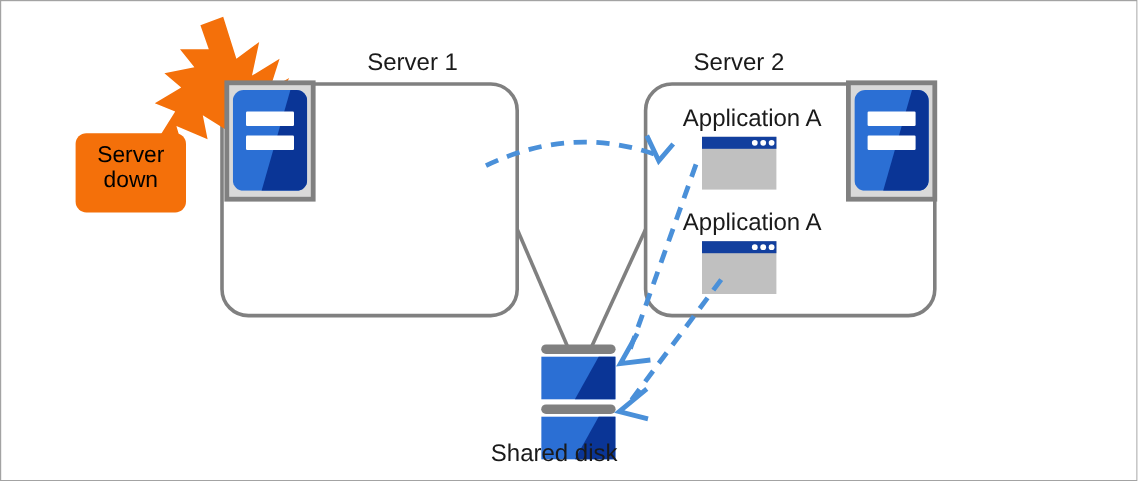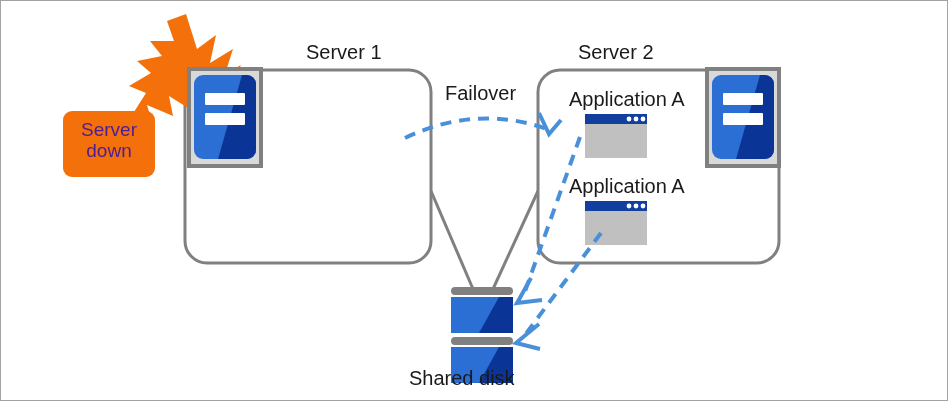--- a/index.html
+++ b/index.html
@@ -36,21 +36,21 @@
   }
   #server1-title { left: 305px; top: 40px; }
   #server2-title { left: 577px; top: 40px; }
   #shareddisk-title { left: 408px; top: 366px; }
   #appA1-title { left: 568px; top: 87px; }
   #appA2-title { left: 568px; top: 174px; }
 
   .badge {
     position: absolute;
     background: #f4700a;
-    color: #4c1d95;
+    color: #000000;
     border-radius: 9px;
     font-size: 19px;
     line-height: 21px;
     text-align: center;
     padding: 8px 10px 9px 10px;
     box-sizing: border-box;
     font-family: "Liberation Sans", sans-serif;
   }
   #server-down-badge {
     left: 62px;
@@ -205,20 +205,19 @@
   <div class="lbl" id="server1-title">Server 1</div>
 
   <div class="lbl" id="server2-title">Server 2</div>
 
   <div class="lbl" id="shareddisk-title">Shared disk</div>
 
   <div class="lbl" id="appA1-title">Application A</div>
 
   <div class="lbl" id="appA2-title">Application A</div>
 
-  <div class="lbl" id="failover-title" style="left:444px; top:81px;">Failover</div>
 
   <div class="badge" id="server-down-badge">
     <span>Server</span>
     <span>down</span>
   </div>
 
 </div>
 
 </body></html>

